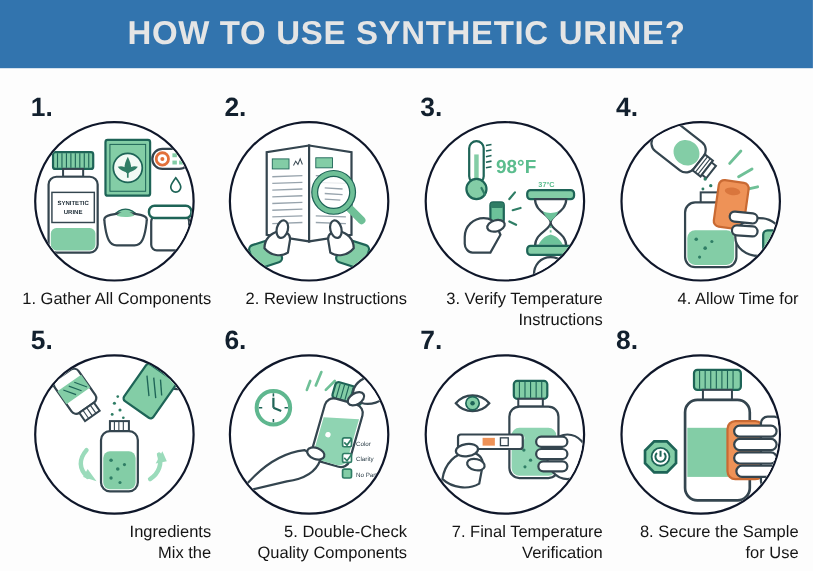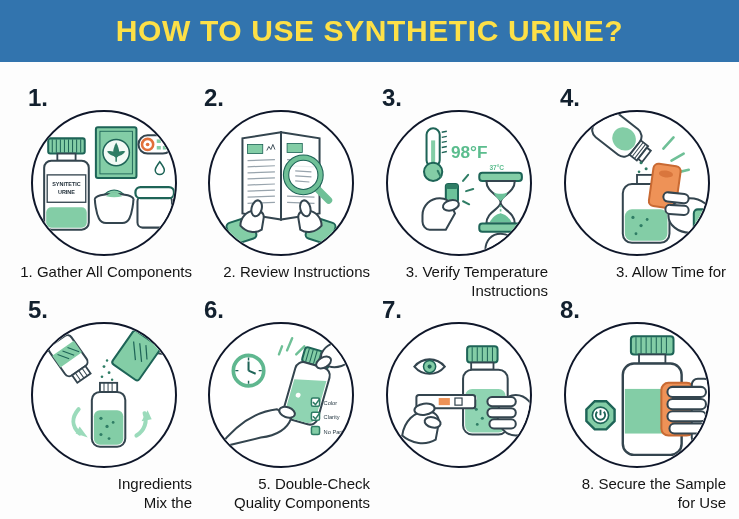--- a/index.html
+++ b/index.html
@@ -2,21 +2,21 @@
 <html><head>
 <meta charset="utf-8">
 <style>
   * { margin:0; padding:0; box-sizing:border-box; }
   body { width:739px; height:519px; background:#fdfdfd; overflow:hidden;
          font-family:"Liberation Sans", sans-serif; }
   .canvas { position:relative; width:739px; height:519px; background:#fdfdfd; }
 
   .banner { position:absolute; top:0; left:0; width:739px; height:62px;
             background:#3274ae; display:flex; align-items:center; justify-content:center; }
-  .banner h1 { color:#fde047; font-size:30px; font-weight:bold; letter-spacing:.6px; }
+  .banner h1 { color:#e5e5e5; font-size:30px; font-weight:bold; letter-spacing:.6px; }
 
   .grid { position:absolute; top:62px; left:0; width:739px;
           display:grid; grid-template-columns:176px 178px 178px 178px;
           padding:26px 0 0 16px; }
   .step { position:relative; padding-top:22px; height:212px; }
   .num  { position:absolute; top:-4px; left:12px; font-size:24px; font-weight:bold;
           color:#12202e; z-index:2; }
   .circle { width:146px; height:146px; margin:0 auto; border:2px solid #0f172a;
             border-radius:50%; background:#fff; overflow:hidden; }
   .circle svg { width:100%; height:100%; display:block; }
@@ -244,21 +244,21 @@
           </g>
           <g>
             <ellipse cx="122" cy="102" rx="21" ry="17" fill="#fff" stroke="#34454f" stroke-width="2"></ellipse>
             <rect x="96" y="80" width="25" height="9" rx="4.5" fill="#fff" stroke="#34454f" stroke-width="2" transform="rotate(6 108 84)"></rect>
             <rect x="98" y="92" width="23" height="9" rx="4.5" fill="#fff" stroke="#34454f" stroke-width="2" transform="rotate(4 109 96)"></rect>
             <rect x="126" y="96" width="18" height="30" rx="4" fill="#83cda6" stroke="#1e6457" stroke-width="2"></rect>
           </g>
         </svg>
       </div>
       <div class="caption">
-        <div>3. Allow Time for</div>
+        <div>4. Allow Time for</div>
       </div>
     </section>
 
     <section class="step">
       <div class="num">5.</div>
       <div class="circle">
         <svg viewBox="0 0 140 140">
           <g transform="rotate(-35 40 30)">
             <ellipse cx="30" cy="6" rx="13" ry="9" fill="#fff" stroke="#34454f" stroke-width="2"></ellipse>
             <rect x="22" y="10" width="26" height="36" rx="5" fill="#fff" stroke="#34454f" stroke-width="2"></rect>
@@ -421,20 +421,24 @@
             <ellipse cx="44" cy="97" rx="8" ry="5" fill="#fff" stroke="#34454f" stroke-width="2" transform="rotate(14 44 97)"></ellipse>
           </g>
           <g>
             <ellipse cx="126" cy="90" rx="18" ry="20" fill="#fff" stroke="#34454f" stroke-width="2"></ellipse>
             <rect x="98" y="72" width="28" height="9" rx="4.5" fill="#fff" stroke="#34454f" stroke-width="2"></rect>
             <rect x="98" y="83" width="28" height="9" rx="4.5" fill="#fff" stroke="#34454f" stroke-width="2"></rect>
             <rect x="100" y="94" width="26" height="9" rx="4.5" fill="#fff" stroke="#34454f" stroke-width="2"></rect>
           </g>
         </svg>
       </div>
+      <div class="caption">
+        <div>7. Final Temperature</div>
+        <div>Verification</div>
+      </div>
     </section>
 
     <section class="step">
       <div class="num">8.</div>
       <div class="circle">
         <svg viewBox="0 0 140 140">
           <g>
             <polygon points="47.9,95.7 39.7,103.9 28.3,103.9 20.1,95.7 20.1,84.3 28.3,76.1 39.7,76.1 47.9,84.3" fill="#83cda6" stroke="#1e6457" stroke-width="2.4"></polygon>
             <circle cx="34" cy="90" r="8" fill="#fff" stroke="#1e6457" stroke-width="1.6"></circle>
             <path d="M30.8 86.5a4.6 4.6 0 1 0 6.4 0" fill="none" stroke="#1e6457" stroke-width="1.8"></path>

